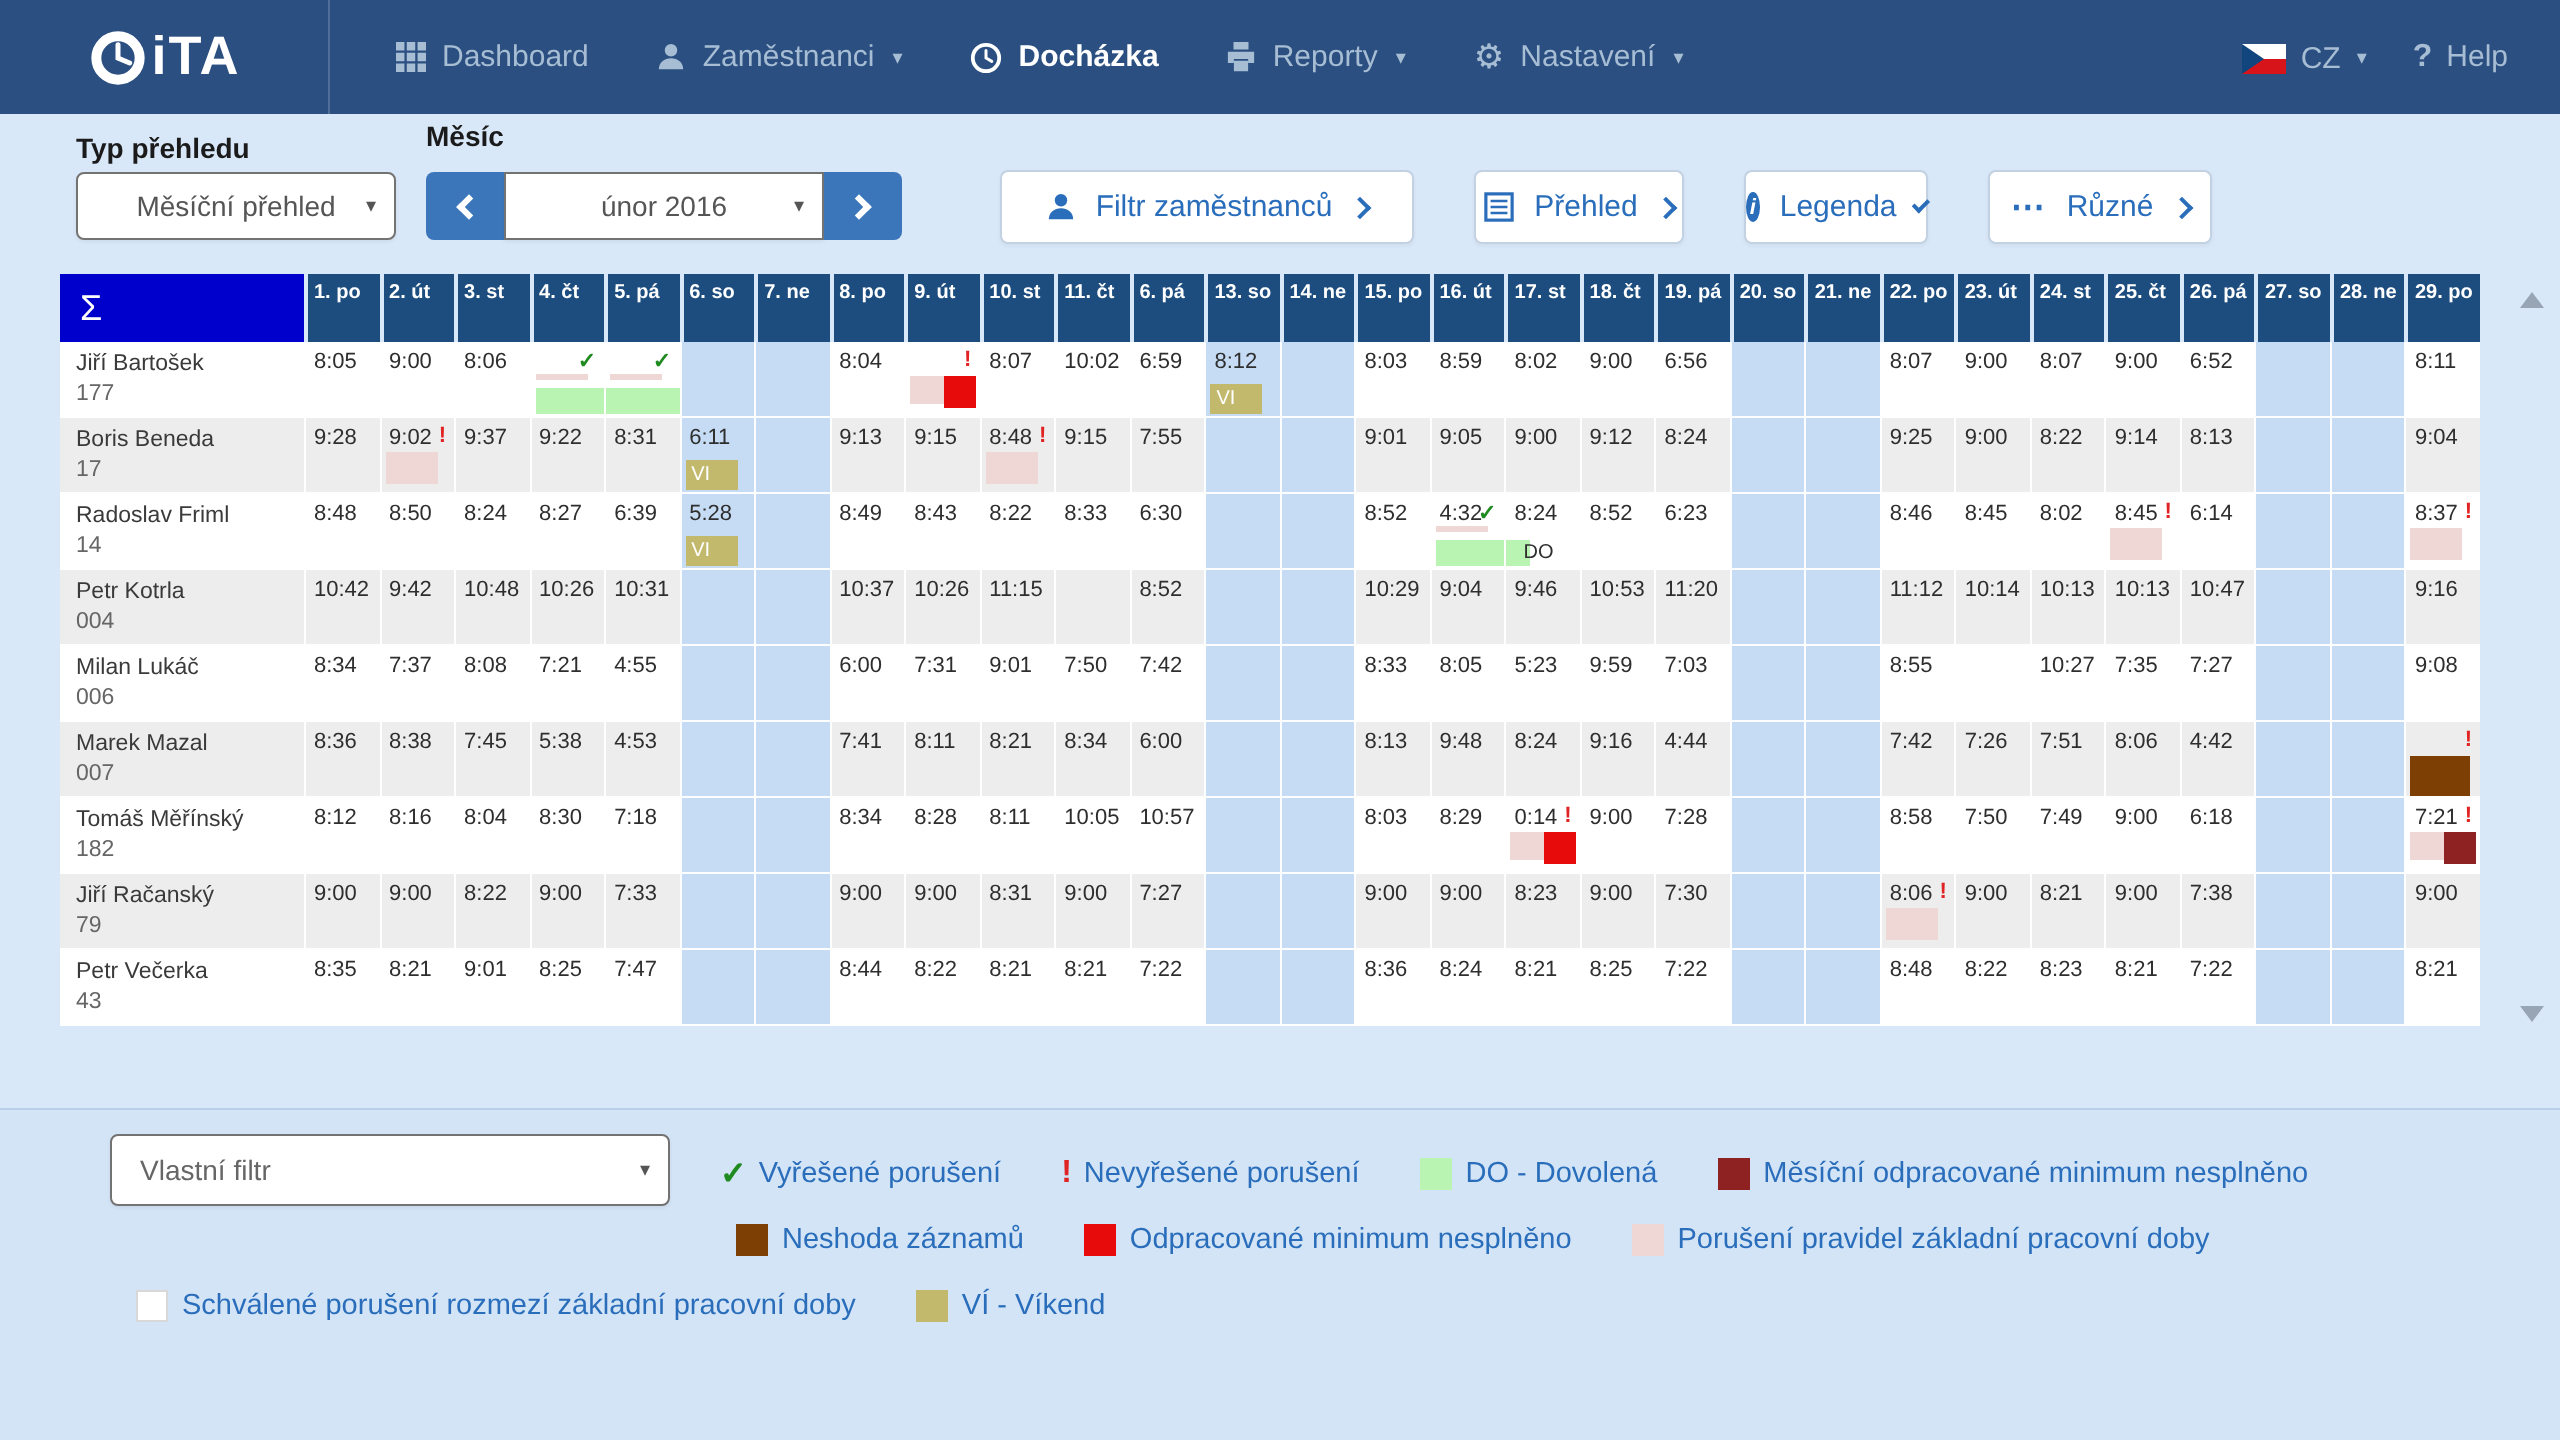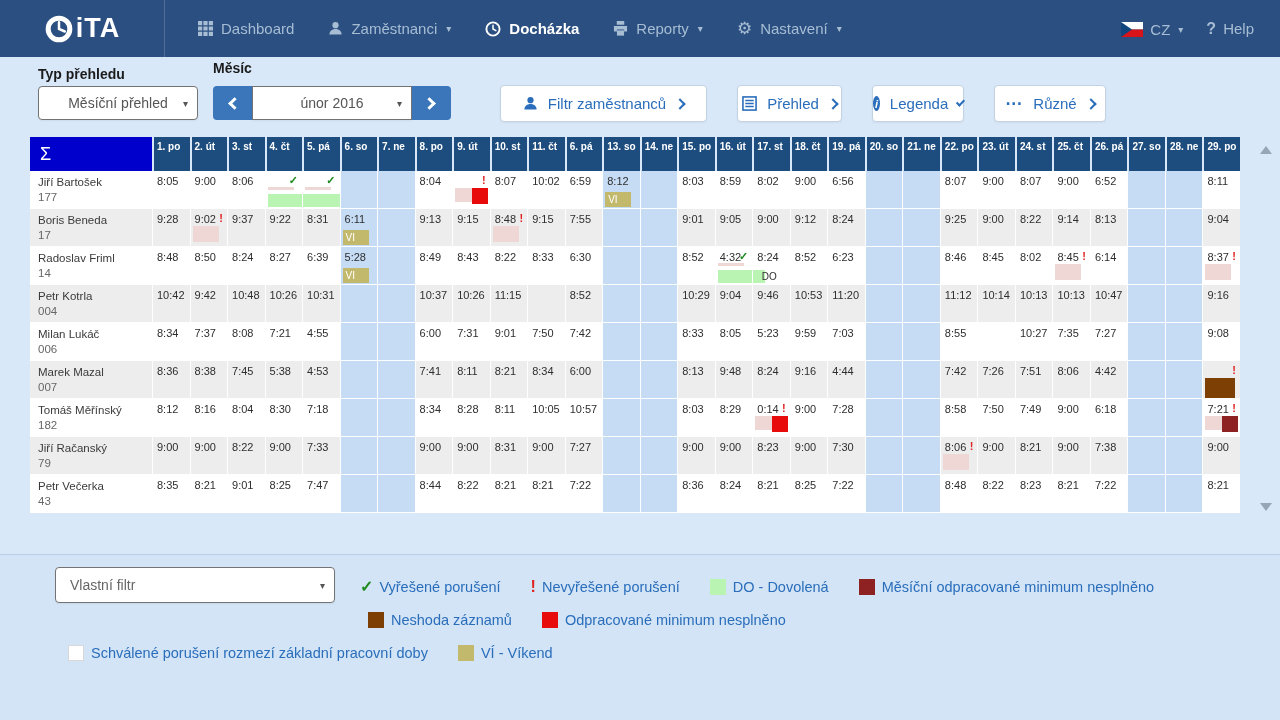--- a/index.html
+++ b/index.html
@@ -1021,20 +1021,24 @@
     </div>
   <div class="lg-row" id="lg-row-1">
       <div class="lg-item">
         <span class="sq brown" style="background: var(--brown);"></span>
         <span>Neshoda záznamů</span>
       </div>
       <div class="lg-item">
         <span class="sq red" style="background: var(--red);"></span>
         <span>Odpracované minimum nesplněno</span>
       </div>
+      <div class="lg-item">
+        <span class="sq pink" style="background: var(--pink);"></span>
+        <span>Porušení pravidel základní pracovní doby</span>
+      </div>
     </div>
   <div class="lg-row" id="lg-row-2">
       <div class="lg-item">
         <span class="sq white" style="background: var(--white);"></span>
         <span>Schválené porušení rozmezí základní pracovní doby</span>
       </div>
       <div class="lg-item">
         <span class="sq khaki" style="background: var(--khaki);"></span>
         <span>VÍ - Víkend</span>
       </div>

